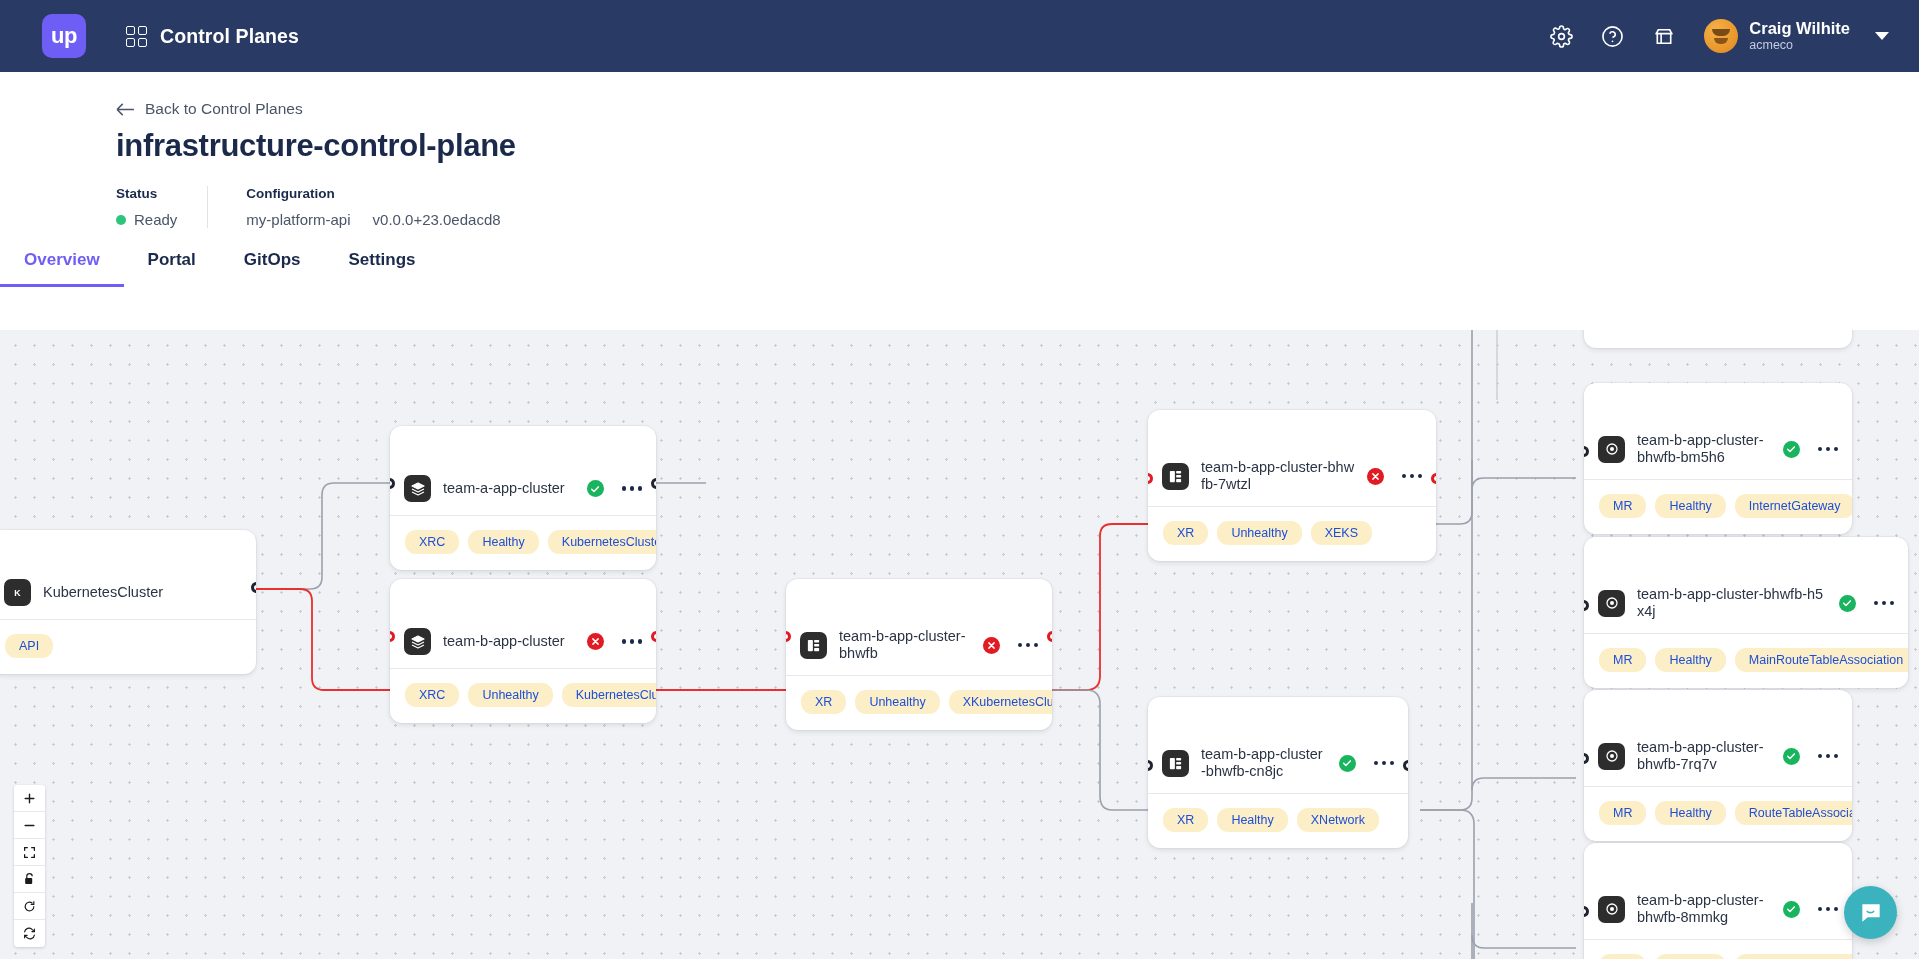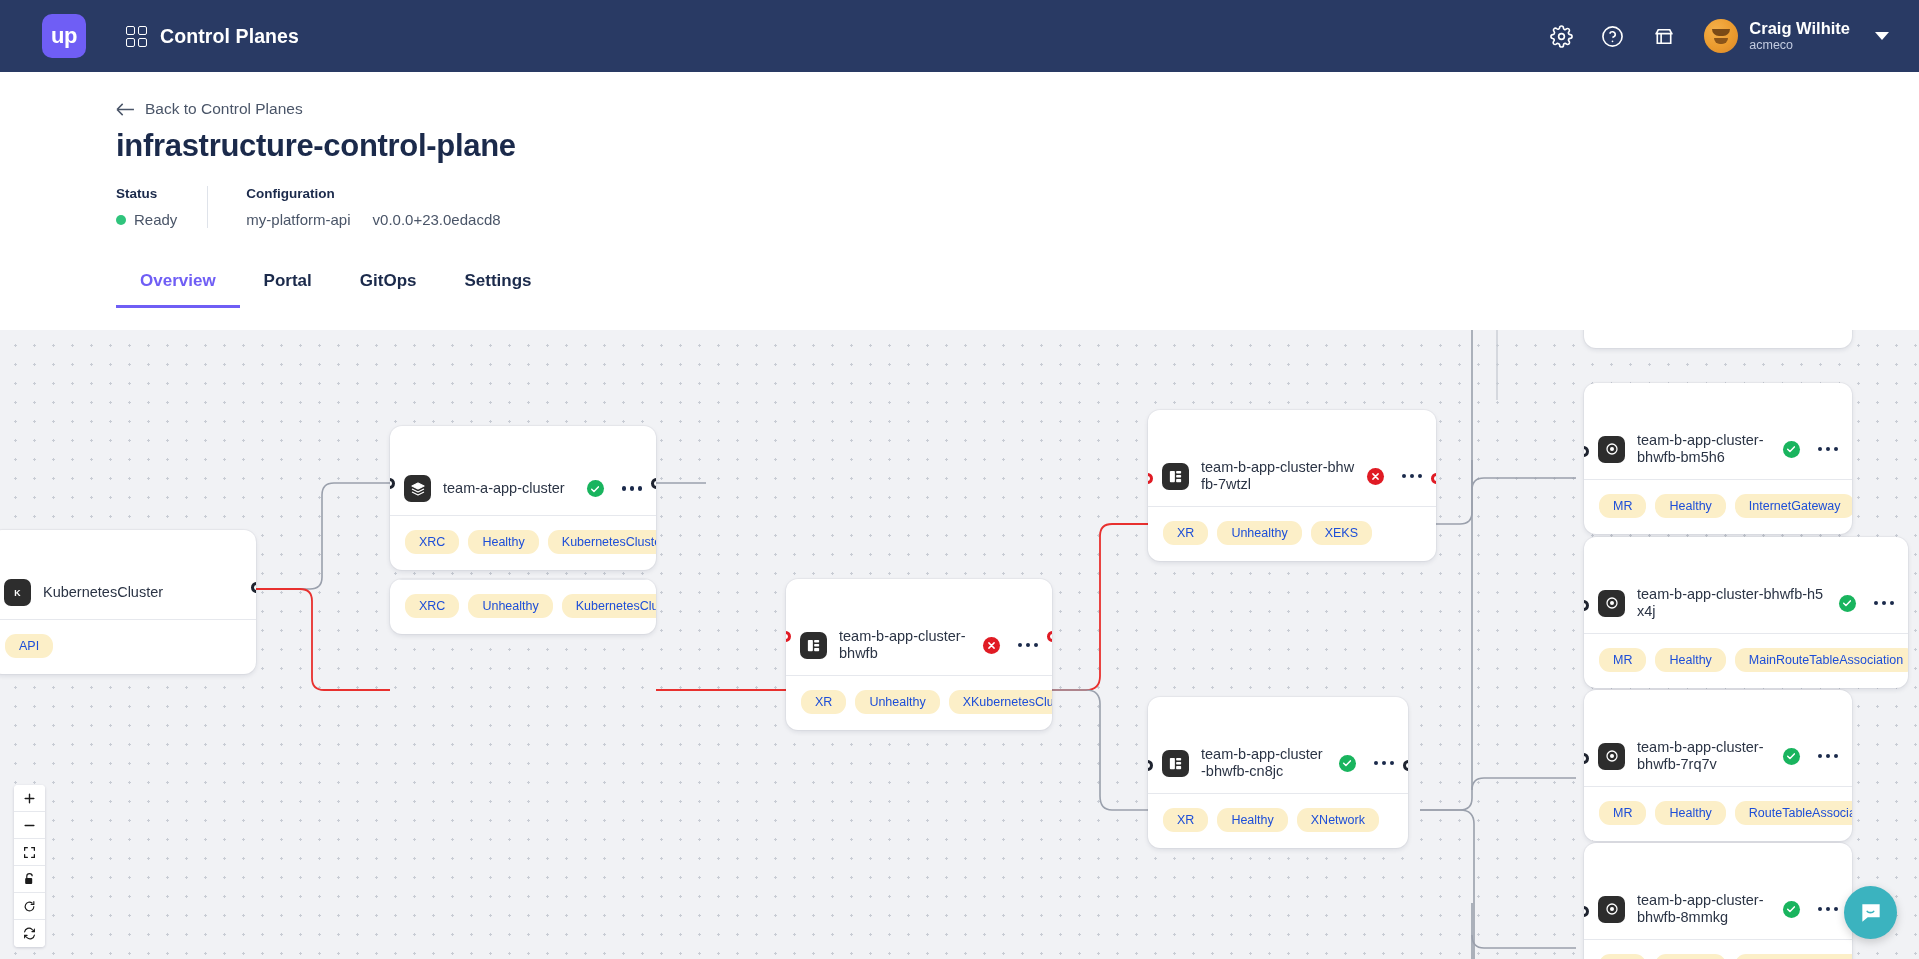--- a/index.html
+++ b/index.html
@@ -58,21 +58,21 @@
   .page-title { font-size: 31px; font-weight: 700; color: #1b2a4b; letter-spacing: -.3px; margin-bottom: 22px; }
   .meta-row { display: flex; align-items: center; gap: 0; }
   .meta-col { padding-right: 30px; }
   .meta-col.second { padding-left: 38px; border-left: 1px solid #dfe3ea; }
   .meta-label { font-size: 13.5px; font-weight: 700; color: #1b2a4b; margin-bottom: 10px; }
   .meta-value { font-size: 15px; color: #4a5568; display: flex; align-items: center; gap: 8px; }
   .dot-green { width: 10px; height: 10px; border-radius: 50%; background: #2fc47c; display: inline-block; }
   .config-vals { display: flex; gap: 22px; }
 
   
-  .tabs { display: flex; gap: 0; padding-left: 116px; margin-top: 40px; }
+  .tabs { display: flex; gap: 0; margin-top: 19px; }
   .tab {
     font-size: 17px; font-weight: 700; color: #1b2a4b; padding: 0 24px 14px 24px;
     cursor: pointer; border-bottom: 3px solid transparent; position: relative; top: 3px;
   }
   .tab.active { color: #6f5ef5; border-bottom-color: #6f5ef5; }
 
   
   .canvas {
     position: absolute; left: 0; top: 330px; width: 1919px; height: 629px;
     background-color: #f1f2f5;
@@ -290,20 +290,40 @@
     <div class="node-tags">
       <span class="tag">XRC</span>
       <span class="tag">Healthy</span>
       <span class="tag">KubernetesCluster</span>
     </div>
     <span class="handle" style="left:-6px; top:52px;"></span>
     <span class="handle" style="right:-6px; top:52px;"></span>
   </div>
 
   <div class="node" style="left:390px; top:249px; width:266px;">
+    <div class="node-head">
+      <span class="node-icon">
+        <svg width="16" height="16" viewBox="0 0 24 24" fill="none" stroke="#fff" stroke-width="1.8" stroke-linejoin="round">
+          <path d="M12 3l9 4.5-9 4.5-9-4.5z" fill="#fff"></path>
+          <path d="M3 12l9 4.5 9-4.5"></path>
+            <path d="M3 16.5L12 21l9-4.5"></path>
+        </svg>
+      </span>
+      <span class="node-name">team-b-app-cluster</span>
+      <span class="status-badge err">
+        <svg width="9" height="9" viewBox="0 0 24 24" fill="none" stroke="#fff" stroke-width="3.8" stroke-linecap="round">
+            <path d="M5 5l14 14M19 5L5 19"></path>
+          </svg>
+      </span>
+      <span class="dots">
+          <i></i>
+          <i></i>
+          <i></i>
+        </span>
+    </div>
     <div class="node-divider"></div>
     <div class="node-tags">
       <span class="tag">XRC</span>
       <span class="tag">Unhealthy</span>
       <span class="tag">KubernetesCluster</span>
     </div>
     <span class="handle err" style="left:-6px; top:52px;"></span>
     <span class="handle err" style="right:-6px; top:52px;"></span>
   </div>
 

